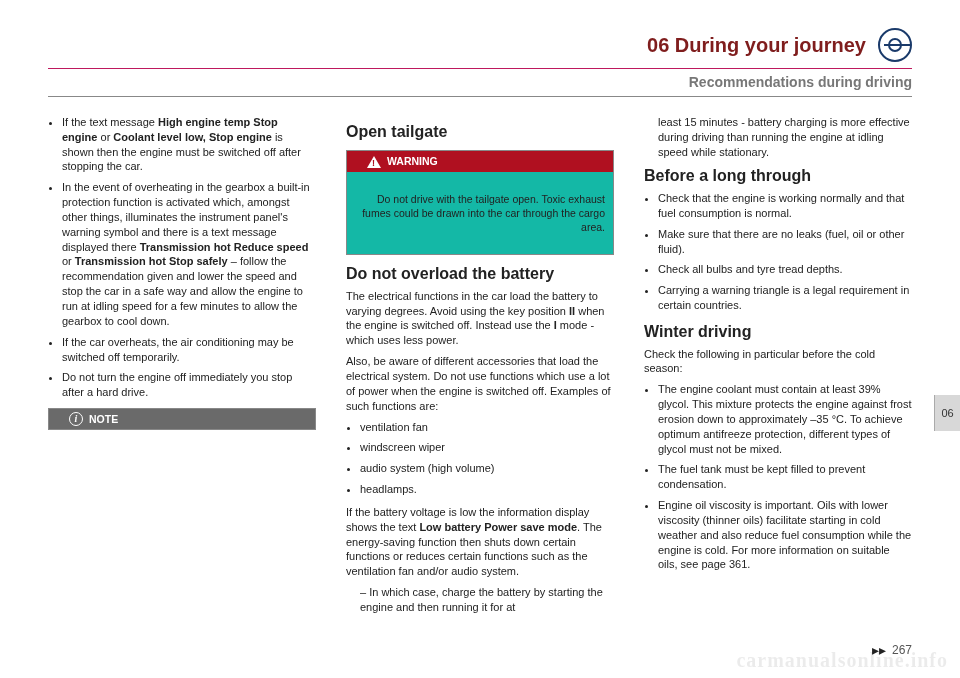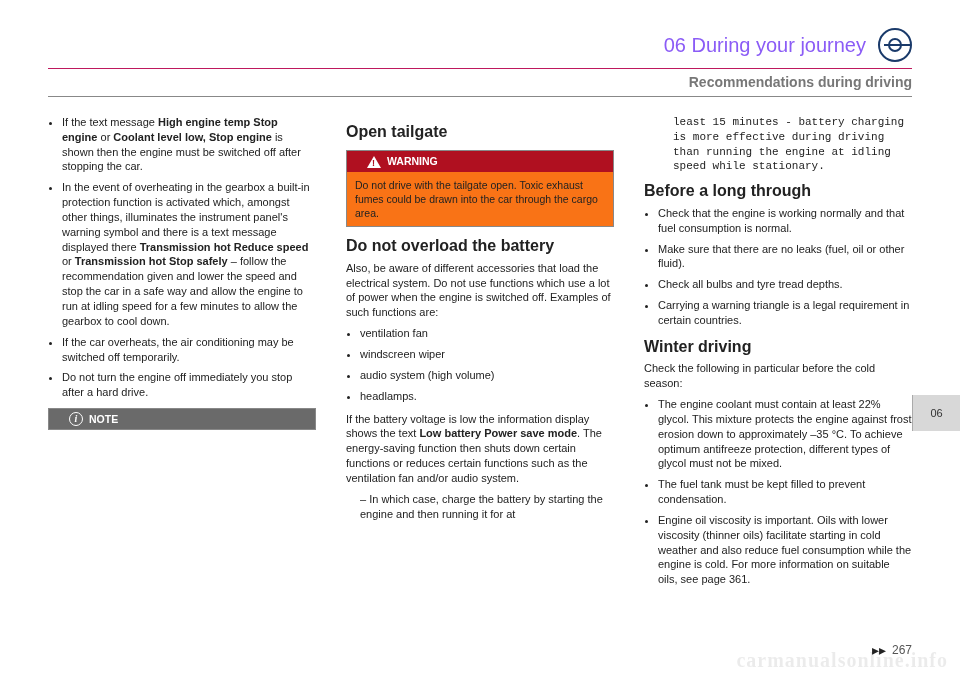--- a/index.html
+++ b/index.html
@@ -21,22 +21,22 @@
   }
   .header {
     display: flex;
     justify-content: flex-end;
     align-items: center;
     gap: 12px;
     margin-bottom: 6px;
   }
   .chapter-title {
     font-size: 20px;
-    font-weight: normal;
-    color: #8b5cf6;
+    font-weight: bold;
+    color: #7f1d1d;
   }
   .wheel-icon {
     width: 34px; height: 34px;
     border: 2px solid #1a3a6a;
     border-radius: 50%;
     position: relative;
     display:flex;align-items:center;justify-content:center;
   }
   .wheel-icon::before {
     content:""; width:10px;height:10px;border:2px solid #1a3a6a;border-radius:50%;
@@ -75,35 +75,35 @@
     font-size: 10.5px;
   }
   .callout-head {
     padding: 3px 20px;
     font-weight: bold;
     color: #fff;
     display:flex;align-items:center;gap:6px;
   }
   .callout-head.note { background: #6a6a6a; }
   .callout-head.warning { background: #b01020; }
-  .callout-body { padding: 6px 8px; background:#f97316;}
+  .callout-body { padding: 20px 8px; background:#14b8a6;text-align:right;}
   .info-icon {
     width:14px;height:14px;border:1.5px solid #fff;border-radius:50%;
     display:inline-flex;align-items:center;justify-content:center;
     font-style:italic;font-family:Georgia,serif;font-size:10px;line-height:1;
   }
   .warn-icon {
     width:0;height:0;border-left:7px solid transparent;border-right:7px solid transparent;border-bottom:12px solid #fff;display:inline-block;position:relative;
   }
   .warn-icon::after{content:"!";position:absolute;left:-2px;top:1px;color:#b01020;font-size:9px;font-weight:bold;}
   .tab {
     position: absolute;
     right: 0;
     top: 395px;
-    width: 48px;
+    width: 26px;
     height: 36px;
     background: #d8d8d8;
     color: #333;
     font-size: 11px;
     display: flex;
     align-items: center;
     justify-content: center;
     border-left:1px solid #aaa;
   }
   .footer {
@@ -155,48 +155,49 @@
       <h3>Open tailgate</h3>
       <div class="callout">
         <div class="callout-head warning">
           <span class="warn-icon"></span>
           <span>WARNING</span>
         </div>
         <div class="callout-body">Do not drive with the tailgate open. Toxic exhaust fumes could be drawn into the car through the cargo area.</div>
       </div>
 
       <h3>Do not overload the battery</h3>
+      <p>The electrical functions in the car load the battery to varying degrees. Avoid using the key position <b>II</b> when the engine is switched off. Instead use the <b>I</b> mode - which uses less power.</p>
       <p>Also, be aware of different accessories that load the electrical system. Do not use functions which use a lot of power when the engine is switched off. Examples of such functions are:</p>
       <ul>
         <li>ventilation fan</li>
         <li>windscreen wiper</li>
         <li>audio system (high volume)</li>
         <li>headlamps.</li>
       </ul>
       <p>If the battery voltage is low the information display shows the text <b>Low battery Power save mode</b>. The energy-saving function then shuts down certain functions or reduces certain functions such as the ventilation fan and/or audio system.</p>
       <ul class="sublist">
         <li>In which case, charge the battery by starting the engine and then running it for at</li>
       </ul>
     </div>
 
     <div class="col">
-      <p style="margin-left:29px;font-family:Liberation Mono, monospace;">least 15 minutes - battery charging is more effective during driving than running the engine at idling speed while stationary.</p>
+      <p style="margin-left:14px;">least 15 minutes - battery charging is more effective during driving than running the engine at idling speed while stationary.</p>
 
       <h3>Before a long through</h3>
       <ul>
         <li>Check that the engine is working normally and that fuel consumption is normal.</li>
         <li>Make sure that there are no leaks (fuel, oil or other fluid).</li>
         <li>Check all bulbs and tyre tread depths.</li>
         <li>Carrying a warning triangle is a legal requirement in certain countries.</li>
       </ul>
 
       <h3>Winter driving</h3>
       <p>Check the following in particular before the cold season:</p>
       <ul>
-        <li>The engine coolant must contain at least 22% glycol. This mixture protects the engine against frost erosion down to approximately –35 °C. To achieve optimum antifreeze protection, different types of glycol must not be mixed.</li>
+        <li>The engine coolant must contain at least 39% glycol. This mixture protects the engine against frost erosion down to approximately –35 °C. To achieve optimum antifreeze protection, different types of glycol must not be mixed.</li>
         <li>The fuel tank must be kept filled to prevent condensation.</li>
         <li>Engine oil viscosity is important. Oils with lower viscosity (thinner oils) facilitate starting in cold weather and also reduce fuel consumption while the engine is cold. For more information on suitable oils, see page 361.</li>
       </ul>
     </div>
 
   </div>
 
   <div class="tab">06</div>
 
   <div class="footer">

